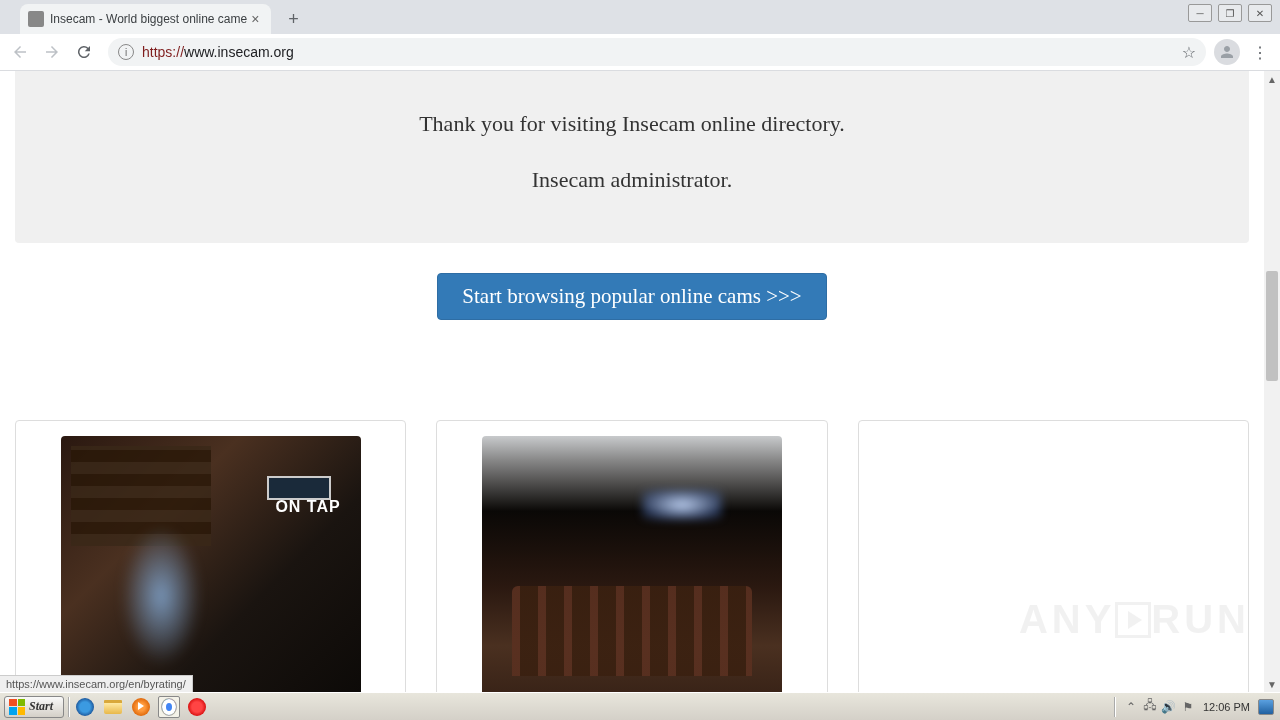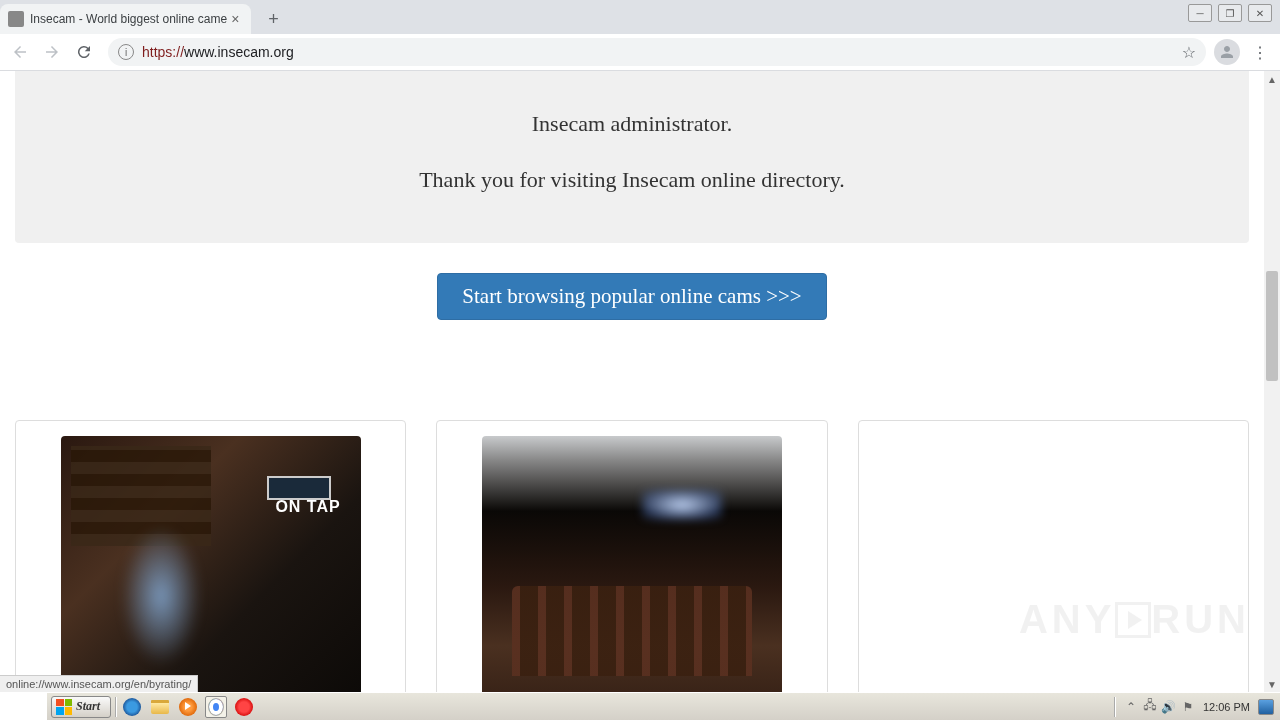--- a/index.html
+++ b/index.html
@@ -1,20 +1,20 @@
 <!DOCTYPE html>
 <html><head>
 <meta charset="utf-8">
 <style>
 * { margin: 0; padding: 0; box-sizing: border-box; }
 body { font-family: "Segoe UI", Tahoma, sans-serif; width: 1280px; height: 720px; overflow: hidden; background: #fff; position: relative; }
 
 
 .chrome-top { background: #dee1e6; height: 71px; position: relative; }
-.tab-strip { height: 34px; display: flex; align-items: flex-end; padding-left: 0; }
+.tab-strip { height: 34px; display: flex; align-items: flex-end; padding-left: 20px; }
 .tab { background: #f1f3f4; height: 30px; min-width: 220px; border-radius: 8px 8px 0 0; display: flex; align-items: center; padding: 0 8px; font-size: 12px; color: #3c4043; position: relative; }
 .tab .favicon { width: 16px; height: 16px; margin-right: 6px; background: #888; border-radius: 2px; flex-shrink: 0; }
 .tab .tab-title { flex: 1; white-space: nowrap; overflow: hidden; text-overflow: ellipsis; }
 .tab .tab-close { font-size: 14px; color: #666; padding: 0 4px; cursor: pointer; }
 .new-tab { width: 28px; height: 28px; display: flex; align-items: center; justify-content: center; margin-left: 8px; color: #5f6368; font-size: 18px; cursor: pointer; margin-bottom: 1px;}
 .window-controls { position: absolute; top: 4px; right: 8px; display: flex; gap: 6px; }
 .wc-btn { width: 24px; height: 18px; border: 1px solid #999; background: #e8eaed; display: flex; align-items: center; justify-content: center; font-size: 10px; color: #555; cursor: pointer; border-radius: 2px; }
 
 .addr-bar { background: #fff; height: 37px; display: flex; align-items: center; padding: 0 8px; gap: 8px; border-bottom: 1px solid #dadce0; }
 .nav-btn { width: 24px; height: 24px; display: flex; align-items: center; justify-content: center; color: #5f6368; cursor: pointer; border-radius: 50%; }
@@ -49,21 +49,21 @@
 .cam2::after { content: ""; position: absolute; bottom: 20%; left: 10%; right: 10%; height: 90px; background: repeating-linear-gradient(90deg, #5a3020, #5a3020 8px, #3a2010 8px, #3a2010 26px); border-radius: 6px 6px 0 0; opacity: 0.9; }
 
 .vscroll { position: absolute; right: 0; top: 0; width: 16px; height: 621px; background: #f1f1f1; }
 .vscroll .arrow { height: 16px; background: #f1f1f1; display: flex; align-items: center; justify-content: center; font-size: 10px; color: #666; cursor: pointer; }
 .vscroll .thumb { position: absolute; right: 2px; width: 12px; background: #c1c1c1; border-radius: 2px; cursor: pointer; }
 
 
 .status-link { position: absolute; bottom: 0; left: 0; background: #efefef; border: 1px solid #ccc; border-left: none; border-bottom: none; padding: 2px 6px; font-size: 11px; color: #555; }
 
 
-.taskbar { position: absolute; bottom: 0; left: 0; right: 0; height: 28px; background: linear-gradient(180deg, #e8e6dc 0%, #d4d0c8 100%); border-top: 1px solid #fff; display: flex; align-items: center; margin-left: 47px; }
+.taskbar { position: absolute; bottom: 0; left: 0; right: 0; height: 28px; background: linear-gradient(180deg, #e8e6dc 0%, #d4d0c8 100%); border-top: 1px solid #fff; display: flex; align-items: center; }
 .start-button { height: 22px; margin: 0 4px; padding: 0 10px 0 4px; background: linear-gradient(180deg, #fafafa, #d4d0c8); border: 1px solid #888; border-radius: 3px; display: flex; align-items: center; gap: 4px; font-size: 12px; font-weight: bold; font-style: italic; color: #333; cursor: pointer; font-family: Tahoma; }
 .start-logo { width: 16px; height: 16px; display: grid; grid-template: 1fr 1fr / 1fr 1fr; gap: 1px; }
 .start-logo span:nth-child(1){background:#f25022}.start-logo span:nth-child(2){background:#7fba00}.start-logo span:nth-child(3){background:#00a4ef}.start-logo span:nth-child(4){background:#ffb900}
 .tb-icons { display: flex; gap: 6px; margin-left: 4px; }
 .tb-icon { width: 22px; height: 22px; display: flex; align-items: center; justify-content: center; cursor: pointer; border-radius: 2px; }
 .tb-ie { background: radial-gradient(circle, #3b9ae1 40%, #1e5a9e 70%); border-radius: 50%; width: 18px; height: 18px;}
 .tb-folder { width: 18px; height: 14px; background: linear-gradient(#ffe9a2, #e8b84a); border-radius: 1px 1px 2px 2px; border-top: 3px solid #d9a83a; }
 .tb-wmp { width: 18px; height: 18px; background: radial-gradient(circle, #ff9a3c 30%, #e06a0c 70%); border-radius: 50%; position:relative;}
 .tb-wmp::after{content:"";position:absolute;left:6px;top:4px;border-left:6px solid #fff;border-top:4px solid transparent;border-bottom:4px solid transparent;}
 .tb-chrome { width: 18px; height: 18px; border-radius: 50%; background: conic-gradient(#ea4335 0 120deg, #fbbc05 120deg 240deg, #34a853 240deg 360deg); position: relative; border: 1px solid #aaa; box-shadow: inset 0 0 0 4px #fff, inset 0 0 0 7px #4285f4; }
@@ -125,22 +125,22 @@
           <path fill="#9aa0a6" d="M12 12c2.2 0 4-1.8 4-4s-1.8-4-4-4-4 1.8-4 4 1.8 4 4 4zm0 2c-2.7 0-8 1.3-8 4v2h16v-2c0-2.7-5.3-4-8-4z"></path>
         </svg>
     </div>
     <div class="kebab">⋮</div>
   </div>
 </div>
 
 <div class="viewport">
   <div class="content">
     <div class="topbox">
+      <p>Thank you for visiting Insecam online directory.</p>
       <p>Insecam administrator.</p>
-      <p>Thank you for visiting Insecam online directory.</p>
     </div>
     <button class="start-btn">Start browsing popular online cams &gt;&gt;&gt;</button>
     <div class="cards">
       <div class="card">
         <div class="cam-img cam1">
           <div class="frames"></div>
           <div class="ontap">ON TAP</div>
         </div>
       </div>
       <div class="card">
@@ -149,21 +149,21 @@
       <div class="card">
         <div class="cam-img" style="background:#fff"></div>
       </div>
     </div>
   </div>
   <div class="vscroll">
     <div class="arrow">▲</div>
     <div class="thumb" style="top:200px;height:110px"></div>
     <div class="arrow" style="position:absolute;bottom:0;width:100%">▼</div>
   </div>
-  <div class="status-link">online://www.insecam.org/en/byrating/</div>
+  <div class="status-link">https://www.insecam.org/en/byrating/</div>
   <div class="watermark">
     <span>ANY</span>
     <span class="play"></span>
     <span>RUN</span>
   </div>
 </div>
 
 <div class="taskbar">
   <div class="start-button">
     <div class="start-logo">

